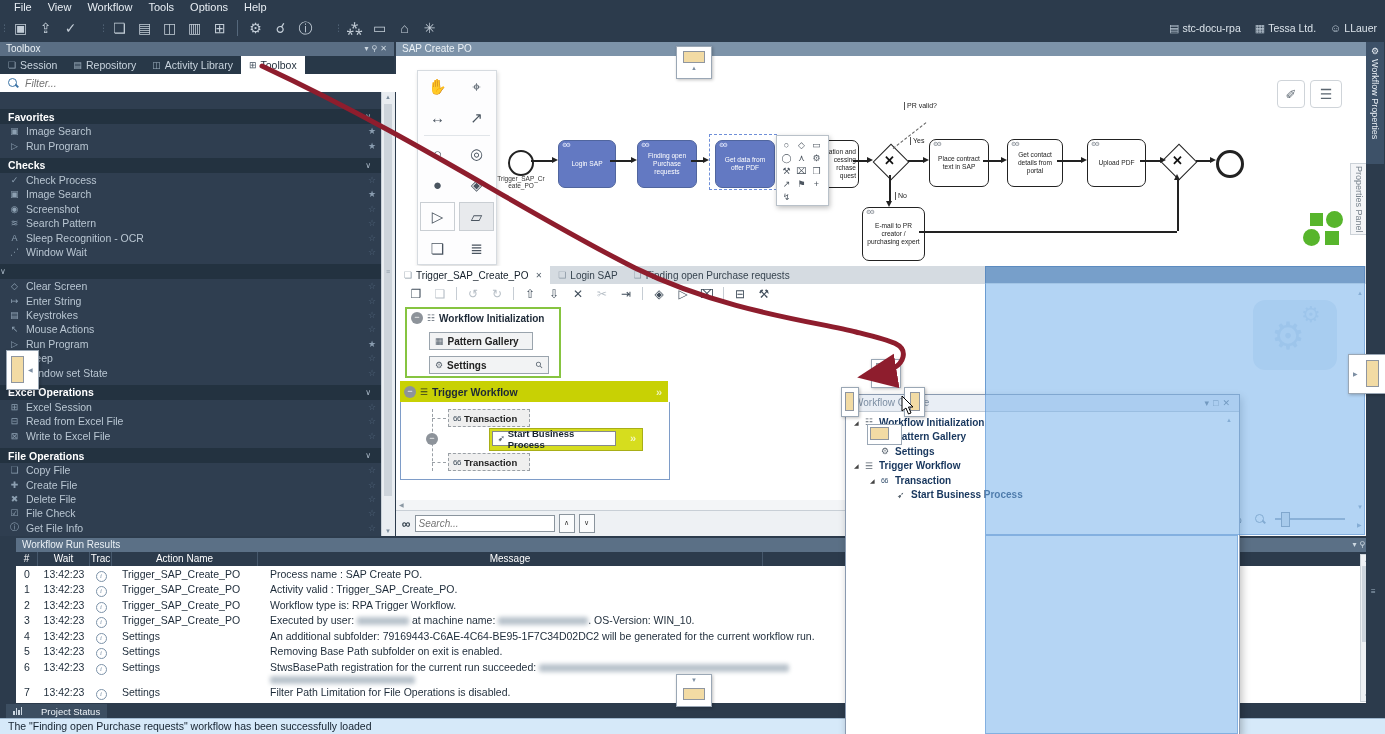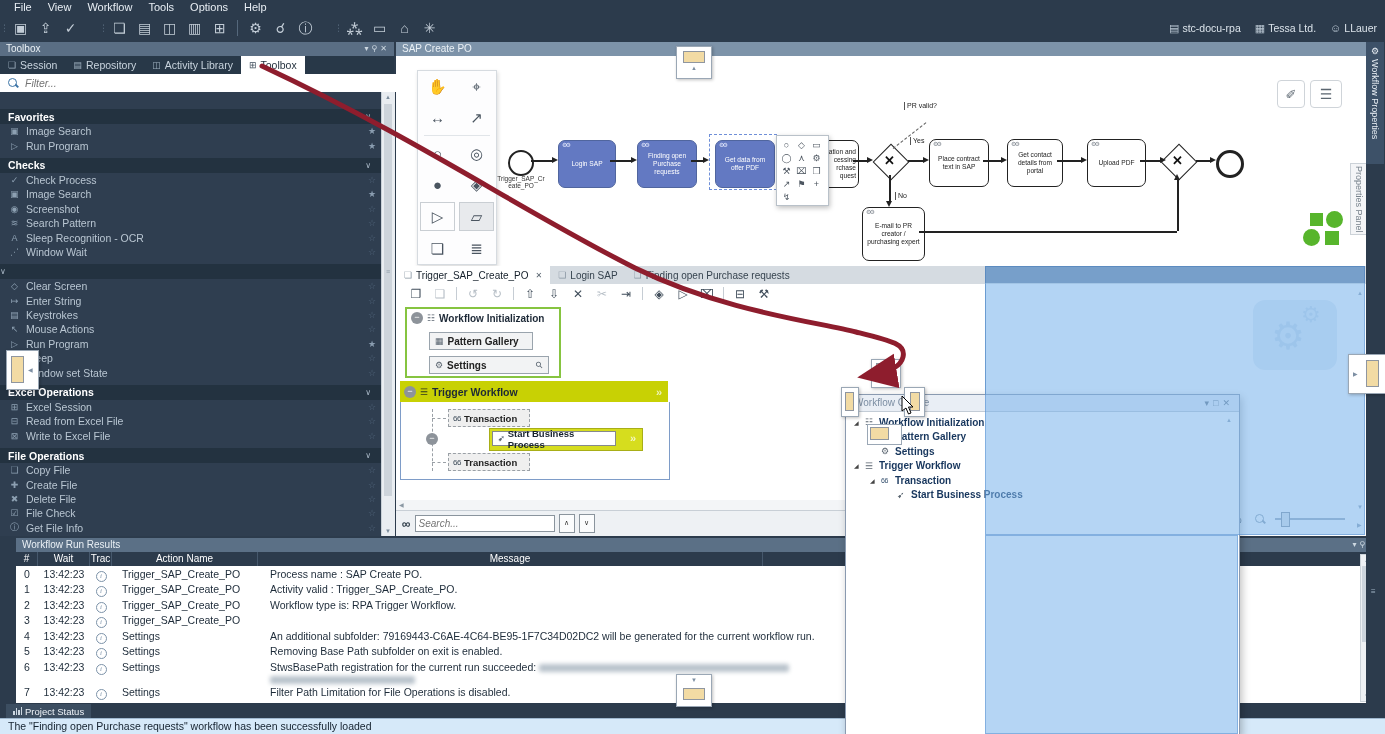--- a/index.html
+++ b/index.html
@@ -135,21 +135,21 @@
   .c-m{flex:1;padding-left:12px;box-sizing:border-box;}
   .redact{display:inline-block;height:8px;background:#b9c3cc;border-radius:2px;filter:blur(2px);vertical-align:middle;}
   .res-scroll{position:absolute;left:1344px;top:16px;width:13px;height:146px;background:#eef1f4;border:1px solid #ccd3d9;}
   .res-thumb{position:absolute;left:1px;top:11px;width:9px;height:76px;background:#cdd5dd;}
   
   .rail{left:1366px;top:42px;width:19px;height:661px;background:#2c3b4c;}
   .rail-tab{position:absolute;left:0;top:0;width:18px;height:122px;background:#3d5168;color:#e8eef4;font-size:9px;
             writing-mode:vertical-rl;display:flex;align-items:center;justify-content:flex-start;padding-top:4px;box-sizing:border-box;gap:3px;}
   
   .pstrip{left:0;top:703px;width:1385px;height:15px;background:#2c3b4c;}
-  .ptab{position:absolute;left:6px;top:1px;height:14px;background:#3c4e61;color:#eef3f8;font-size:9.5px;display:flex;align-items:center;gap:3px;padding:0 7px;}
+  .ptab{position:absolute;left:6px;top:1px;height:14px;background:#3c4e61;color:#eef3f8;font-size:9.5px;display:flex;align-items:center;gap:19px;padding:0 7px;}
   .bars{display:inline-flex;align-items:flex-end;gap:1px;height:8px;}
   .bars i{width:1.5px;background:#cdd8e2;display:block;}
   .statusbar{left:0;top:718px;width:1385px;height:16px;background:#d6e9f9;border-top:1px solid #9fb8cf;color:#14212e;font-size:10.5px;line-height:15px;padding-left:8px;box-sizing:border-box;}
   
   .owin{left:845px;top:394px;width:393px;height:340px;background:#fff;border:1px solid #8a9ab0;box-shadow:2px 3px 8px rgba(0,0,0,.25);z-index:30;}
   .owin-title{position:absolute;left:0;top:0;width:100%;height:17px;background:#e9eef5;border-bottom:1px solid #c3ccd6;color:#7c8ea3;font-size:10px;line-height:16px;padding-left:8px;box-sizing:border-box;}
   .owin-btns{position:absolute;right:5px;top:0;font-size:9px;color:#6b7a8c;letter-spacing:4px;line-height:16px;}
   .otree{position:absolute;left:6px;top:20px;}
   .orow{display:flex;align-items:center;height:14.5px;}
   .orow .sp{display:block;}
@@ -650,20 +650,21 @@
           <span class="c-t">13:42:23</span>
           <span class="c-i"><span class="info">i</span></span>
           <span class="c-a">Trigger_SAP_Create_PO</span>
           <span class="c-m">Workflow type is: RPA Trigger Workflow.</span>
         </div>
         <div class="rrow">
           <span class="c-n">3</span>
           <span class="c-t">13:42:23</span>
           <span class="c-i"><span class="info">i</span></span>
           <span class="c-a">Trigger_SAP_Create_PO</span>
+          <span class="c-m">Executed by user: <span class="redact" style="width: 52px;"></span> at machine name: <span class="redact" style="width: 90px;"></span>. OS-Version: WIN_10.</span>
         </div>
         <div class="rrow">
           <span class="c-n">4</span>
           <span class="c-t">13:42:23</span>
           <span class="c-i"><span class="info">i</span></span>
           <span class="c-a">Settings</span>
           <span class="c-m">An additional subfolder: 79169443-C6AE-4C64-BE95-1F7C34D02DC2 will be generated for the current workflow run.</span>
         </div>
         <div class="rrow">
           <span class="c-n">5</span>

